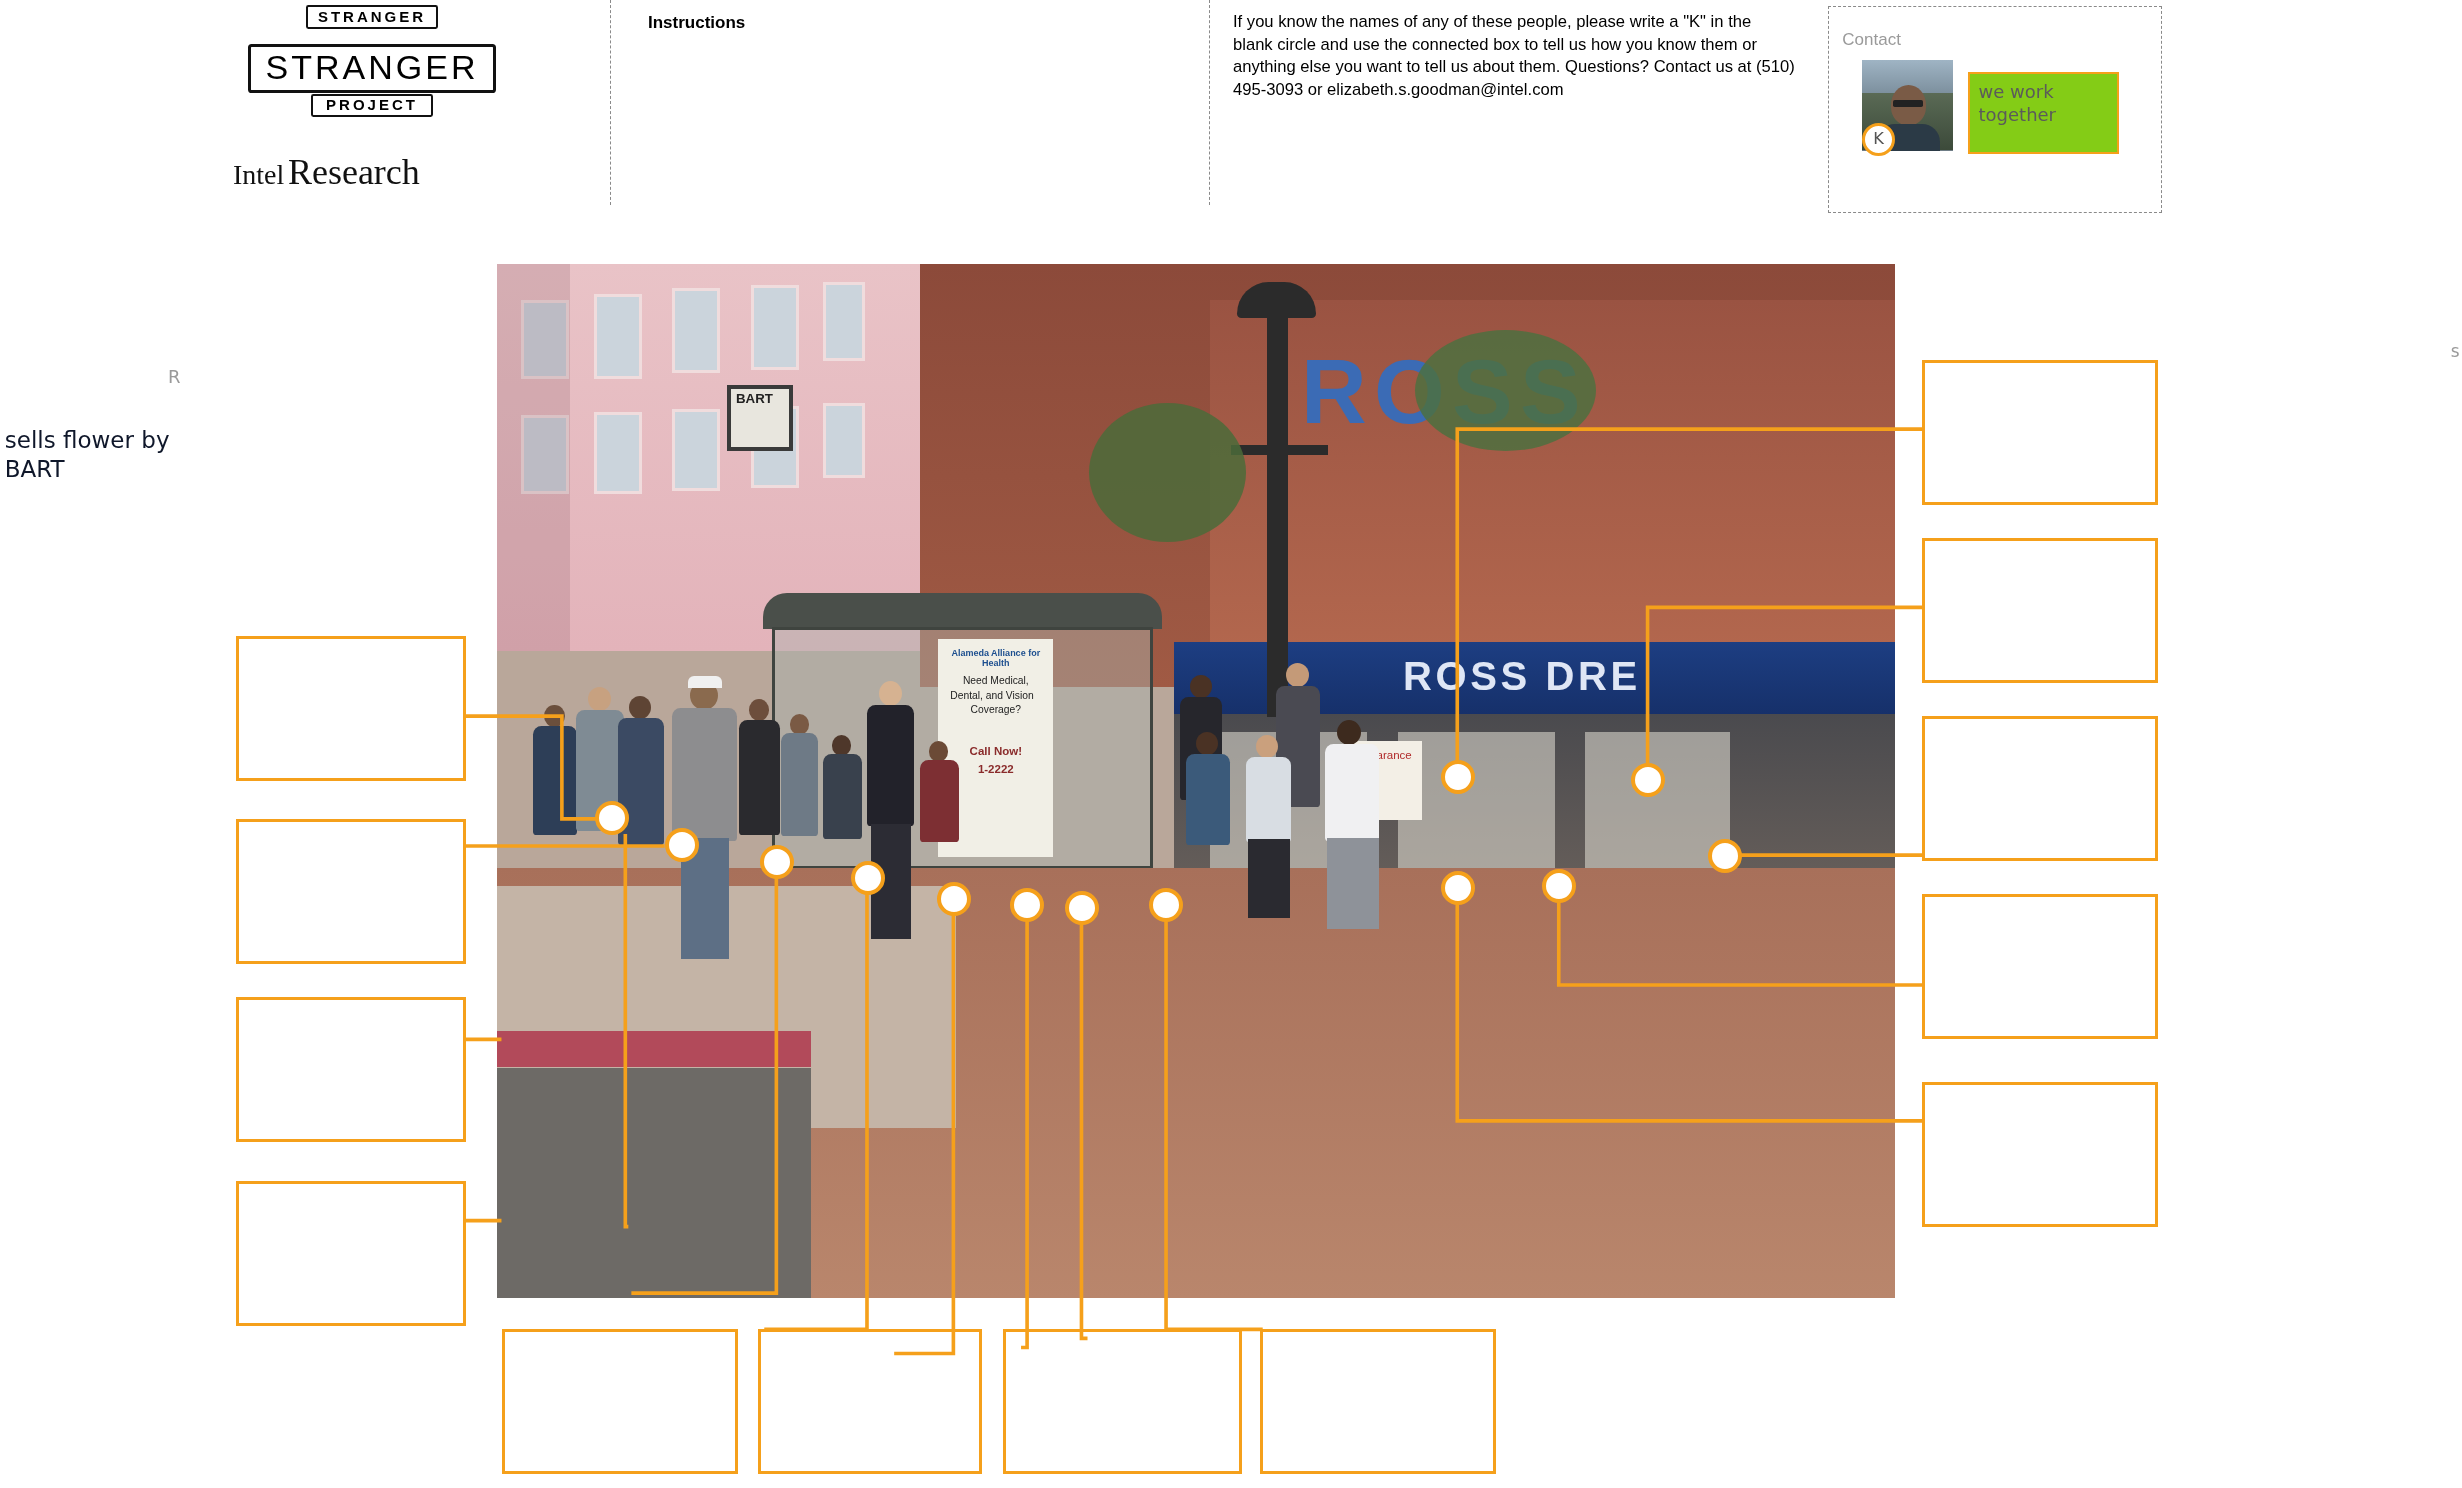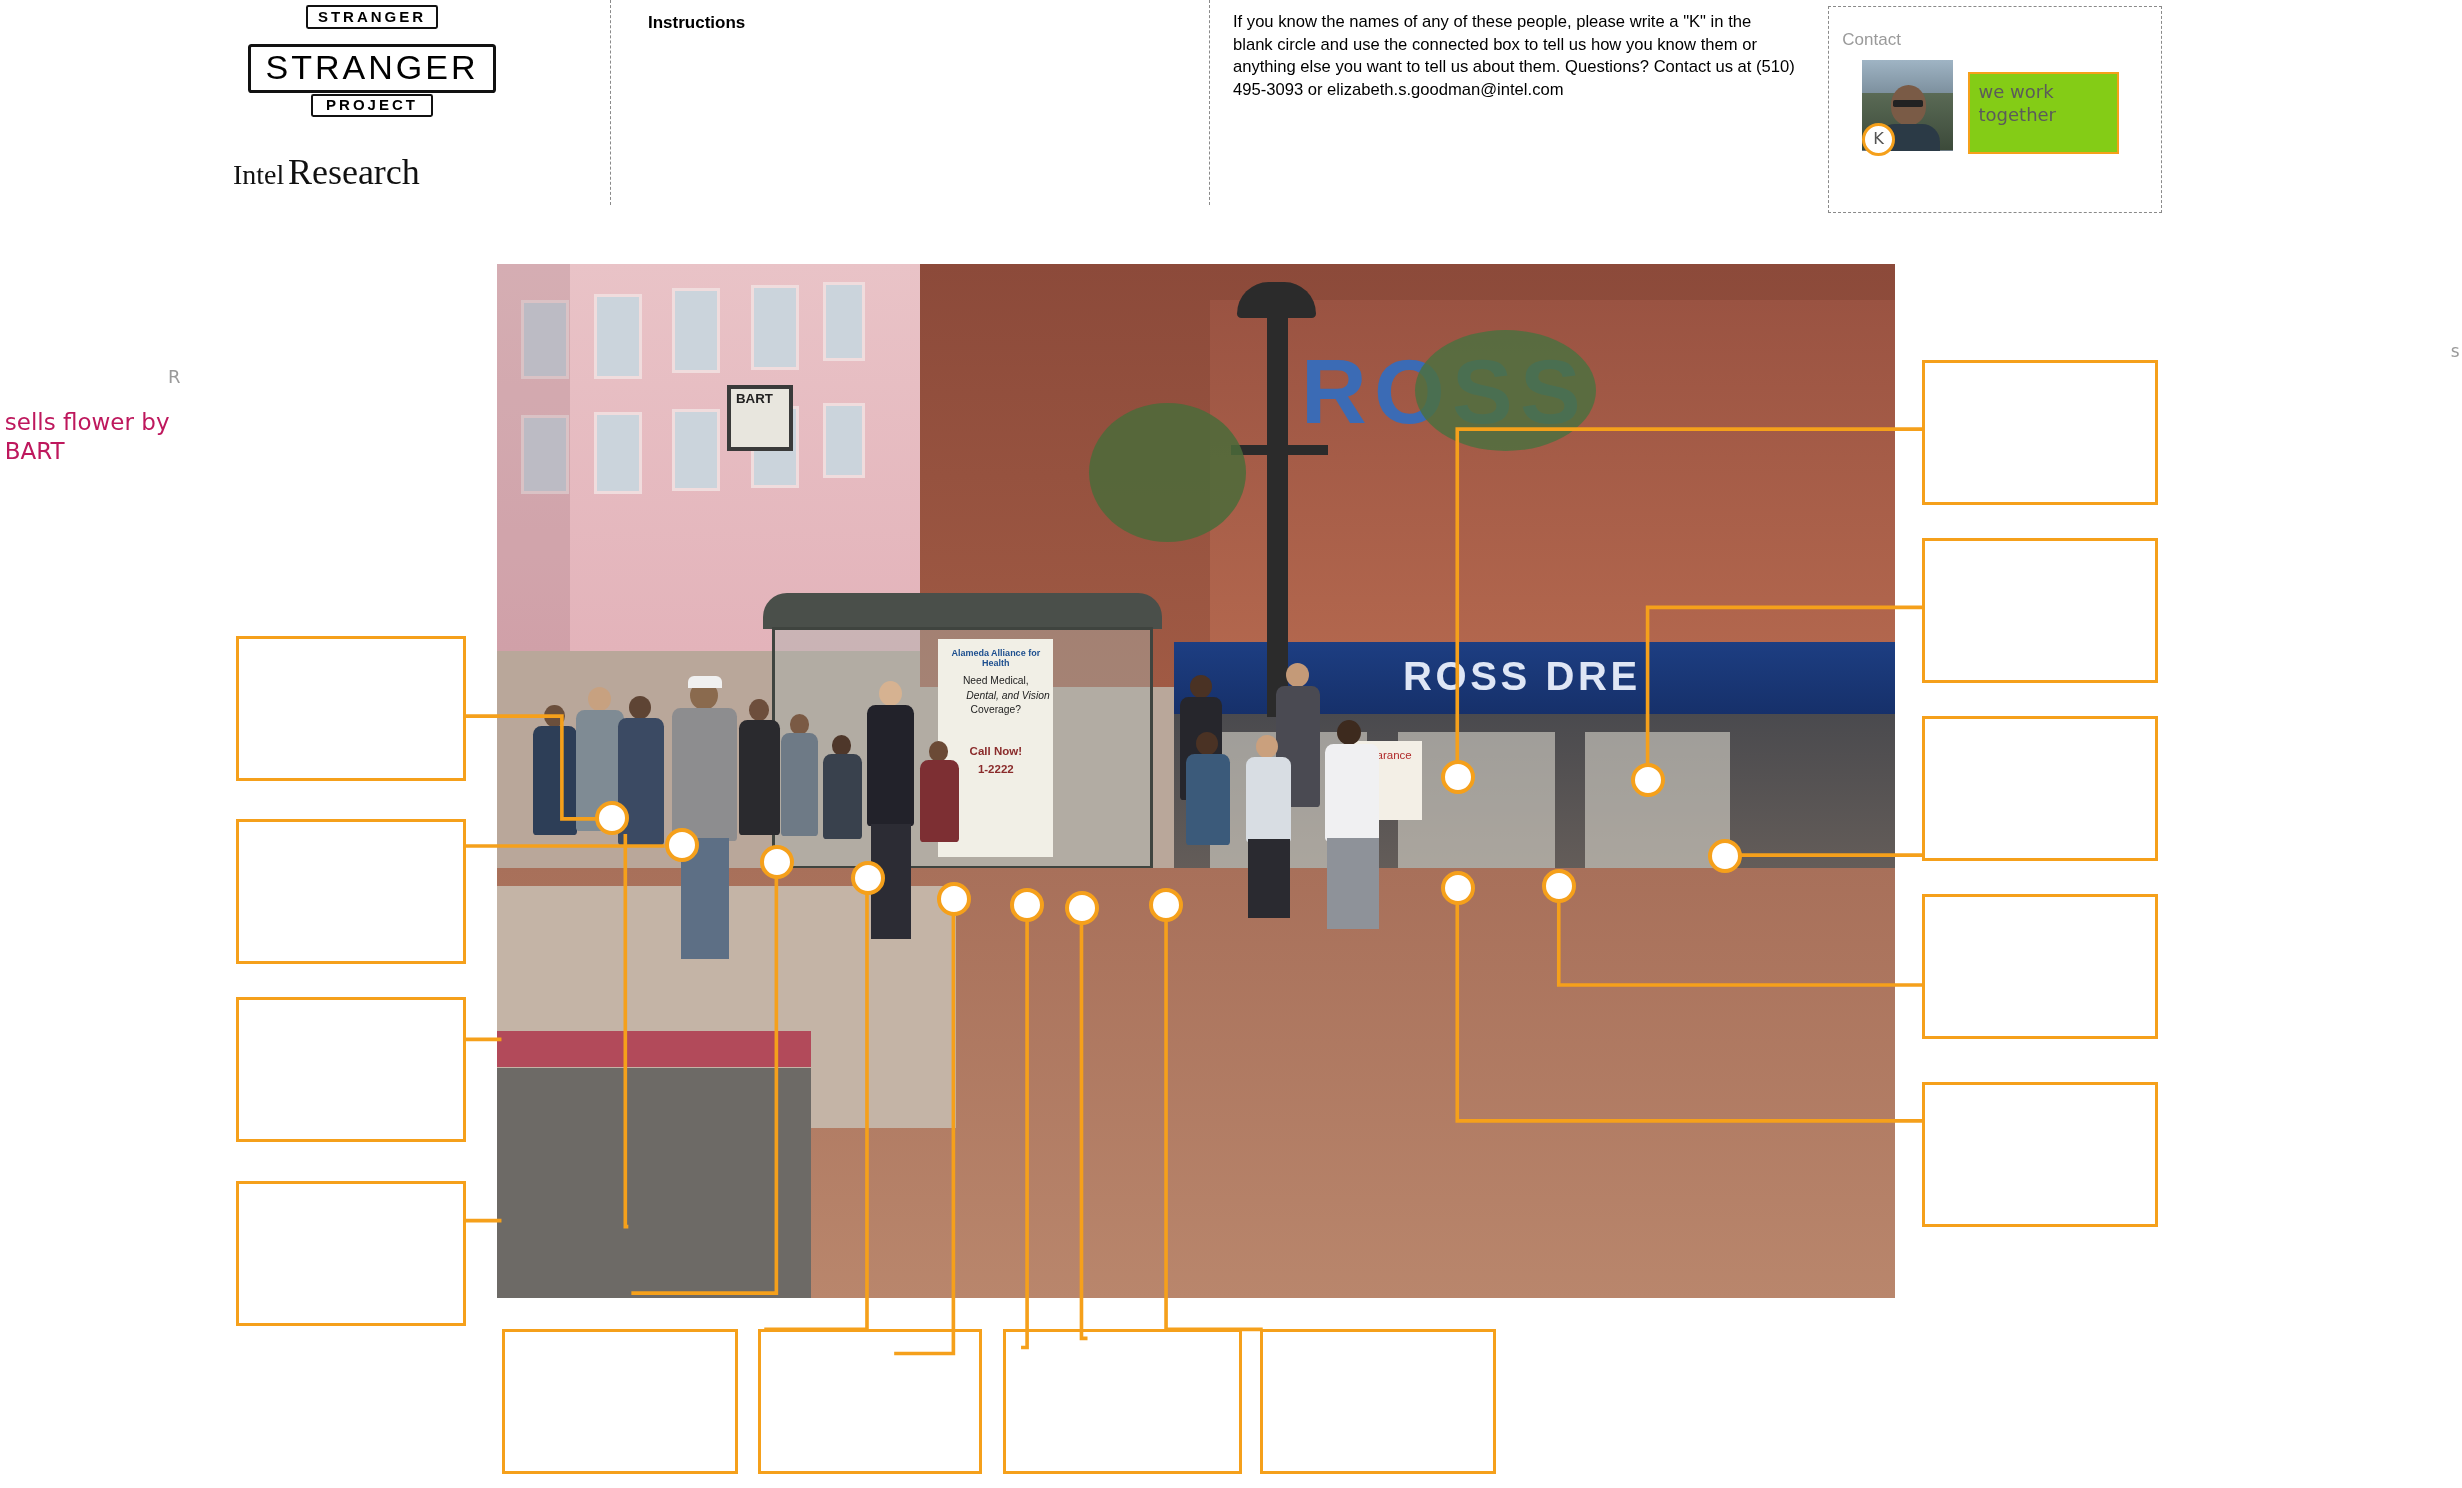--- a/index.html
+++ b/index.html
@@ -178,25 +178,25 @@
   
   #handwritten-R {
     position: absolute;
     left: 168px; top: 366px;
     font-size: 18px;
     color: #9a9a9a;
     font-family: "DejaVu Sans", sans-serif;
   }
   #handwritten-note {
     position: absolute;
-    left: 4.8px; top: 408px;
+    left: 4.8px; top: 426px;
     width: 199px;
     font-size: 23px;
     line-height: 1.25;
-    color: #be185d;
+    color: #0f172a;
     font-family: "DejaVu Sans", sans-serif;
   }
   #edge-s {
     position: absolute;
     right: 2.4px; top: 341px;
     font-size: 17px;
     color: #9a9a9a;
     font-family: "DejaVu Sans", sans-serif;
   }
 
@@ -365,21 +365,21 @@
   <div class="ph" id="lamp-head"></div>
 
   <div class="ph" style="left:592px;top:139px;width:157px;height:139px;background:#4b6b3a;border-radius:50%;opacity:.85;"></div>
   <div class="ph" style="left:918px;top:66px;width:181px;height:121px;background:#4e7040;border-radius:50%;opacity:.85;"></div>
 
   <div class="ph" id="shelter-roof"></div>
   <div class="ph" id="shelter-glass"></div>
   <div class="ph" id="shelter-poster">
     <div style="position:absolute;left:4.8px;top:8.5px;width:106px;font-size:9px;color:#1d4f8f;font-weight:bold;text-align:center;">Alameda Alliance for Health</div>
     <div style="position:absolute;left:4.8px;top:36px;width:106px;font-size:10.3px;color:#222;text-align:center;">Need Medical,</div>
-    <div style="position:absolute;left:17px;top:51px;width:106px;font-size:10.3px;color:#222;text-align:center;font-style:italic;">Dental, and Vision</div>
+    <div style="position:absolute;left:1px;top:51px;width:106px;font-size:10.3px;color:#222;text-align:center;">Dental, and Vision</div>
     <div style="position:absolute;left:4.8px;top:65px;width:106px;font-size:10.3px;color:#222;text-align:center;">Coverage?</div>
     <div style="position:absolute;left:4.8px;top:106px;width:106px;font-size:11.5px;color:#8a2b2b;font-weight:bold;text-align:center;">Call Now!</div>
     <div style="position:absolute;left:4.8px;top:124px;width:106px;font-size:11.5px;color:#8a2b2b;font-weight:bold;text-align:center;">1-2222</div>
   </div>
 
   <div class="ph" id="ground"></div>
   <div class="ph" id="sidewalk"></div>
   <div class="ph" id="curb"></div>
   <div class="ph" id="street"></div>
 

